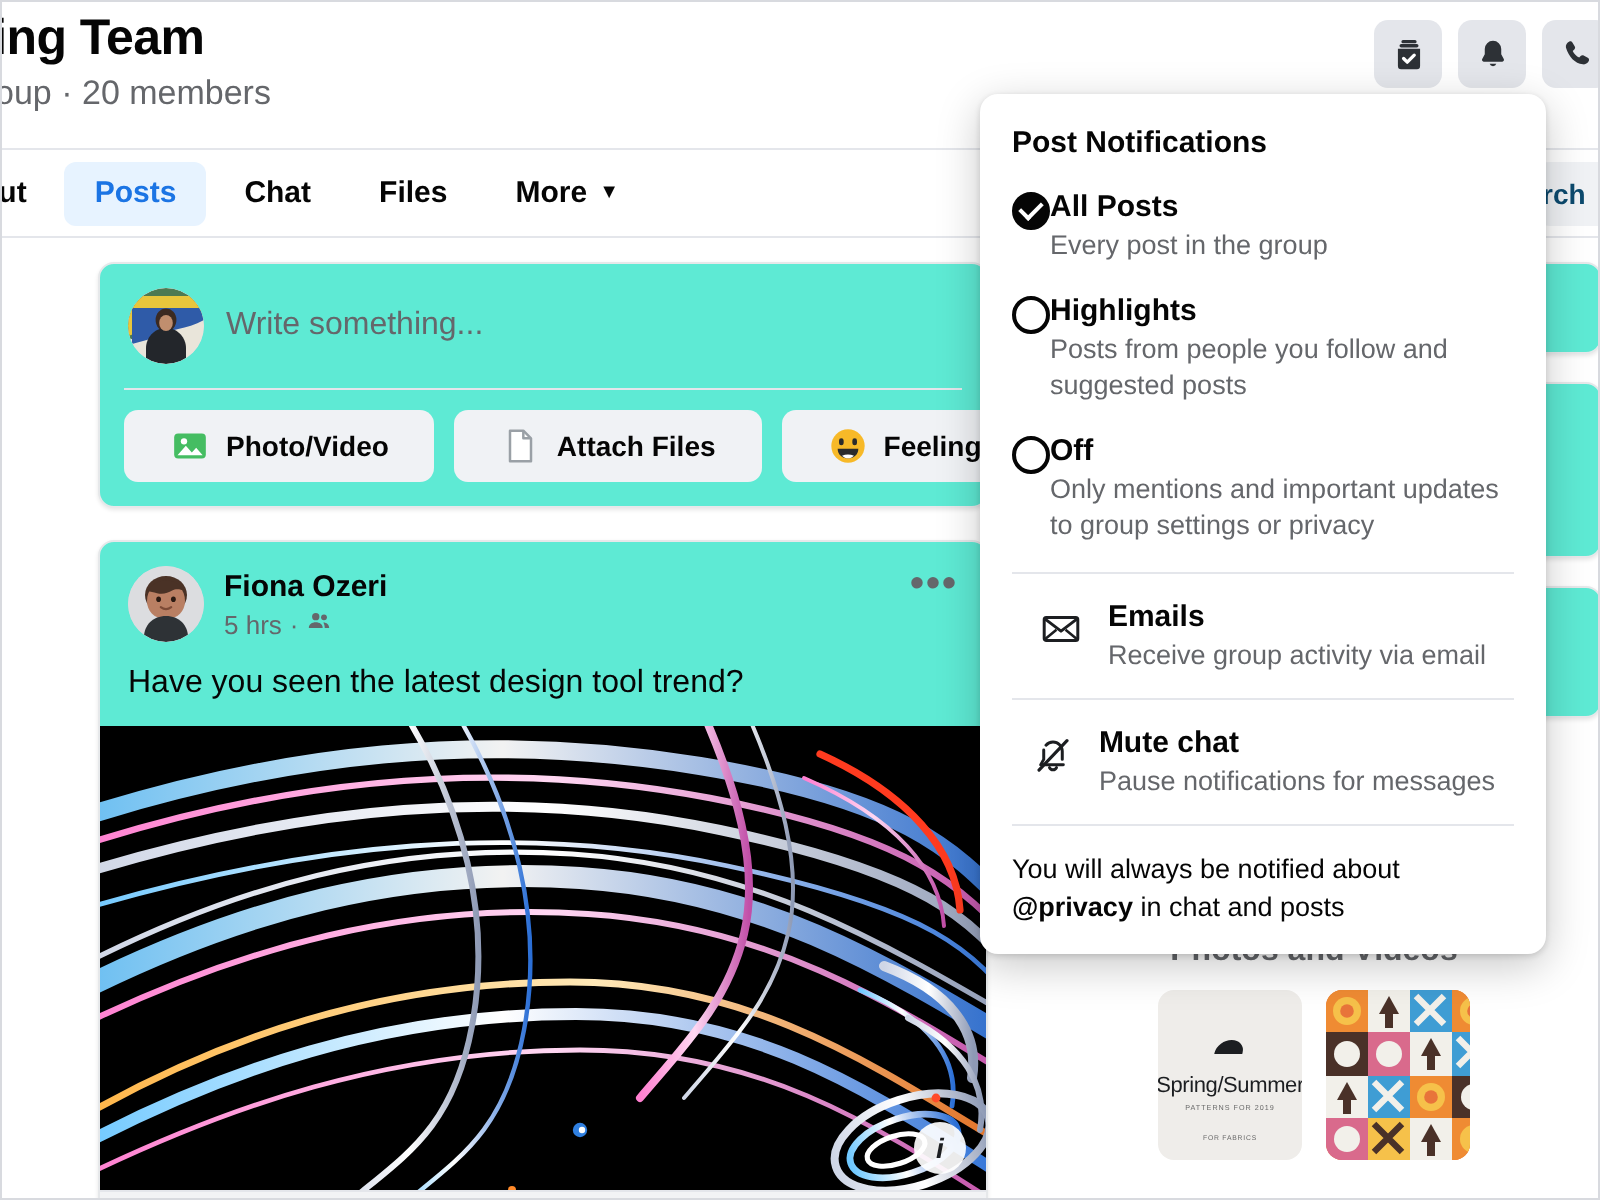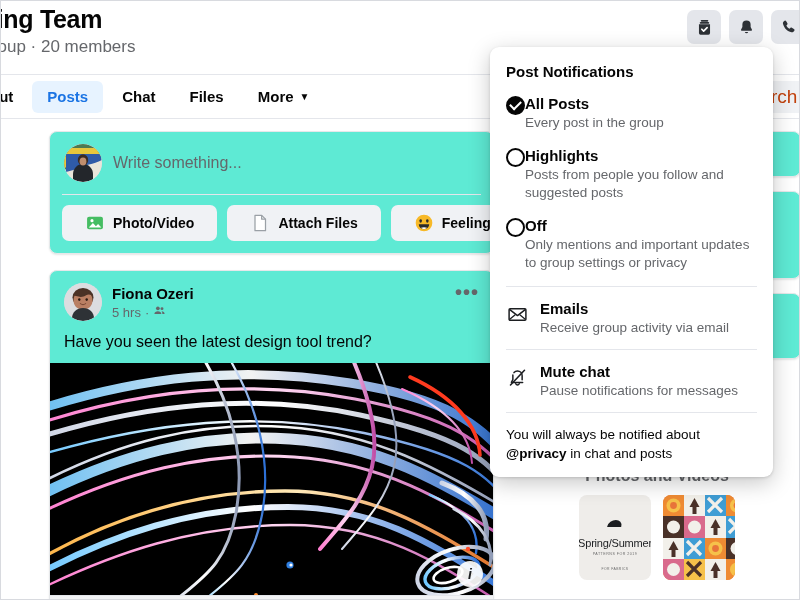--- a/index.html
+++ b/index.html
@@ -105,23 +105,24 @@
     position: absolute;
     right: -80px; top: 80px;
     width: 120px; height: 32px;
     background: #f0f2f5;
     border-radius: 16px;
     display: flex;
     align-items: center;
     padding-left: 12px;
   }
   .search-box span {
-    font-size: 19px;
-    color: #c2410c;
+    font-size: 14px;
+    color: #0c4a6e;
     white-space: nowrap;
+    font-weight: bold;
   }
 
   
   .feed {
     position: absolute;
     left: 48px; top: 130px;
     width: 445px;
   }
 
   .card {
@@ -368,20 +369,21 @@
   .popup-sep {
     height: 1px;
     background: #e4e6eb;
     margin: 4px 0 12px 0;
   }
   .action-row {
     display: flex;
     align-items: flex-start;
     gap: 12px;
     margin-bottom: 12px;
+    justify-content: center;
   }
   .action-icon {
     width: 22px; height: 22px;
     flex: 0 0 22px;
     margin-top: 4px;
     display: flex;
     align-items: center;
     justify-content: center;
   }
   .popup-note {

